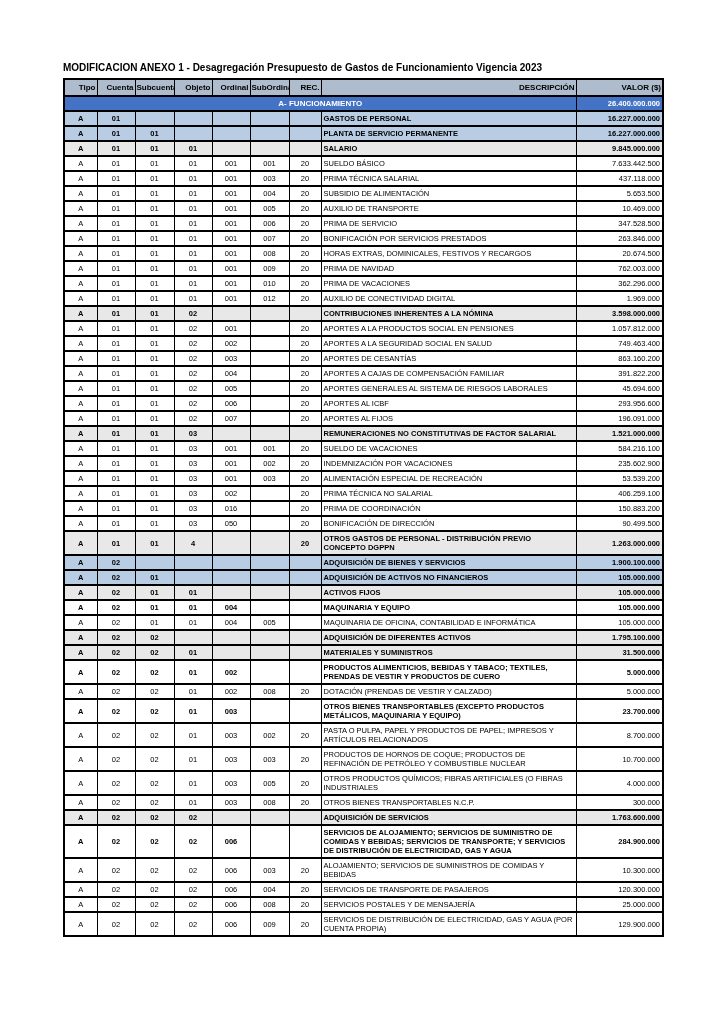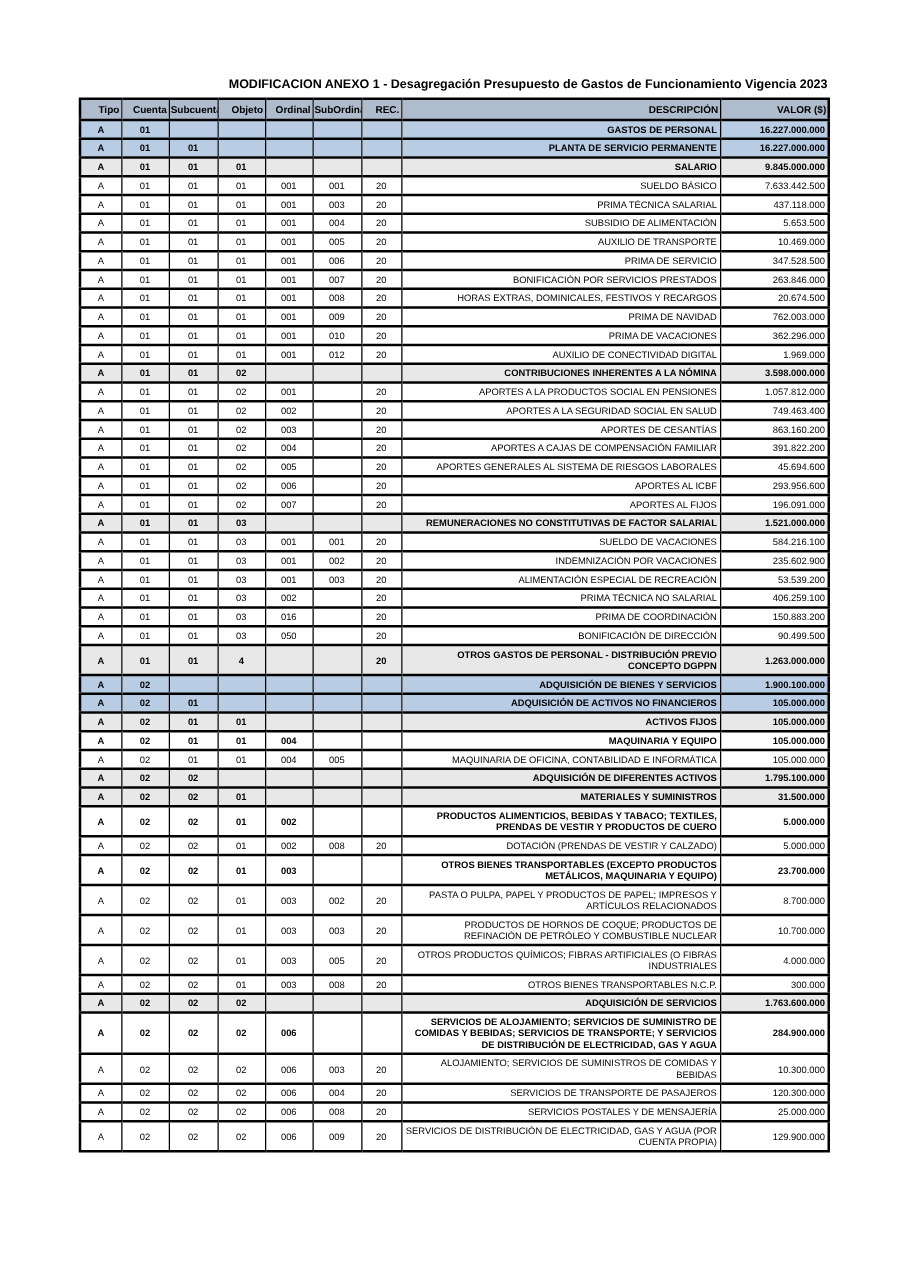--- a/index.html
+++ b/index.html
@@ -10,21 +10,21 @@
     margin: 0 auto;
     background: #ffffff;
     font-family: "Liberation Sans", sans-serif;
     overflow: hidden;
   }
   .doc-title {
     position: absolute;
     top: 62px;
     left: 63px;
     width: 599px;
-    text-align: right;
+    text-align: left;
     font-size: 10px;
     font-weight: bold;
     color: #000;
     white-space: nowrap;
   }
   table.budget {
     position: absolute;
     top: 78px;
     left: 63px;
     width: 599px;
@@ -44,21 +44,21 @@
     overflow: hidden;
   }
   table.budget th {
     background: var(--header-gray, #AFBCCD);
     font-weight: bold;
     font-size: 8px;
     text-align: right;
     padding: 3px 1px;
   }
   td.c { text-align: center; }
-  td.d { text-align: right; padding-left: 3px; }
+  td.d { text-align: left; padding-left: 3px; }
   td.v { text-align: right; padding-right: 3px; }
   tr.row-section td {
     background: var(--section-blue, #4472C4);
     color: #fff;
     font-weight: bold;
   }
   tr.row-section td.c { font-size: 8px; }
   tr.row-blue td { background: var(--light-blue, #B8CCE4); font-weight: bold; }
   tr.row-gray td { background: var(--row-gray, #E8E8E8); font-weight: bold; }
   tr.row-bold td { background: #fff; font-weight: bold; }
@@ -89,20 +89,24 @@
           <th>Subcuenta</th>
           <th>Objeto</th>
           <th>Ordinal</th>
           <th>SubOrdinal</th>
           <th>REC.</th>
           <th>DESCRIPCIÓN</th>
           <th>VALOR ($)</th>
         </tr>
     </thead>
     <tbody>
+        <tr class="row-section">
+          <td class="c" colspan="8">A- FUNCIONAMIENTO</td>
+          <td class="v">26.400.000.000</td>
+        </tr>
         <tr class="row-blue">
           <td class="c">A</td>
           <td class="c">01</td>
           <td class="c"></td>
           <td class="c"></td>
           <td class="c"></td>
           <td class="c"></td>
           <td class="c"></td>
           <td class="d">GASTOS DE PERSONAL</td>
           <td class="v">16.227.000.000</td>

